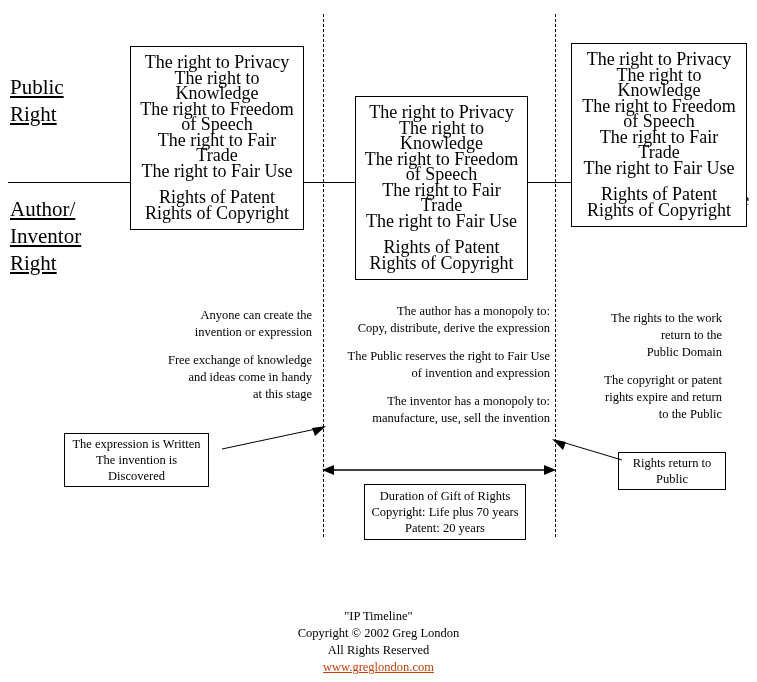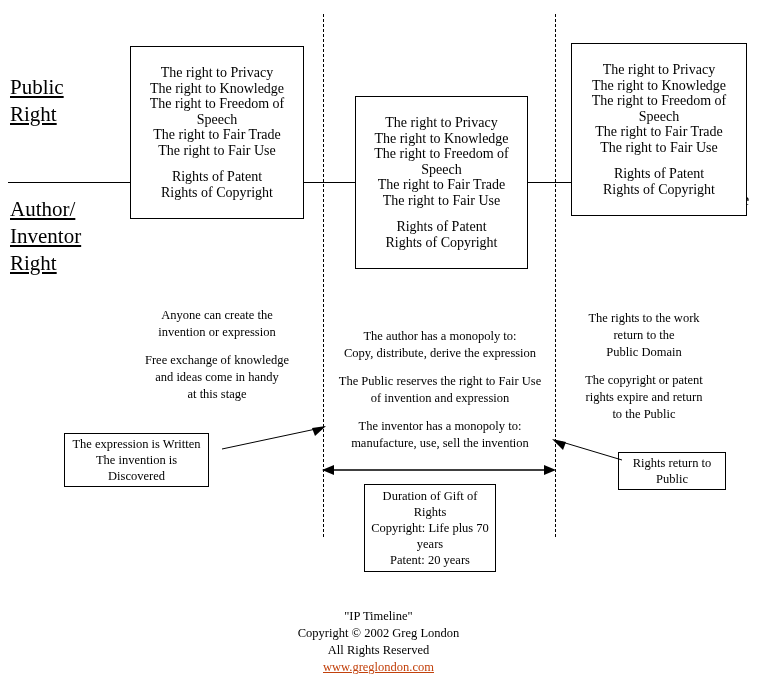--- a/index.html
+++ b/index.html
@@ -54,55 +54,55 @@
     text-decoration: underline;
   }
   #public-right-label { left: 10px; top: 74px; }
   #author-right-label { left: 10px; top: 196px; }
 
   .box {
     position: absolute;
     border: 1px solid #000000;
     background: #ffffff;
     text-align: center;
-    font-size: 14px;
+    font-size: 18px;
     line-height: 15.5px;
-    padding: 18px 8px;
+    padding: 8px 8px;
     box-sizing: border-box;
   }
   #box-left-rights  { left: 130px; top: 46px;  width: 174px; }
   #box-mid-rights   { left: 355px; top: 96px;  width: 173px; }
   #box-right-rights { left: 571px; top: 43px;  width: 176px; }
 
   .box .gap { display: block; height: 11px; }
 
   .free-text {
     position: absolute;
-    text-align: center;
+    text-align: right;
     font-size: 12.5px;
     line-height: 17px;
   }
   #text-stage1 { left: 122px; top: 307px; width: 190px; }
-  #text-stage2 { left: 330px; top: 303px; width: 220px; margin-top: 25px; }
+  #text-stage2 { left: 330px; top: 303px; width: 220px; }
   #text-stage3 { left: 566px; top: 310px; width: 156px; }
 
   .para + .para { margin-top: 11px; }
 
   #box-expression {
     left: 64px; top: 433px; width: 145px;
     font-size: 12.5px; line-height: 16px; text-align: center;
     padding: 2px 4px;
   }
   #box-return {
     left: 618px; top: 452px; width: 108px;
     font-size: 12.5px; line-height: 16px; text-align: center;
     padding: 2px 4px;
   }
   #box-duration {
-    left: 364px; top: 484px; width: 132px;
+    left: 364px; top: 484px; width: 162px;
     font-size: 12.5px; line-height: 16px; text-align: center;
     padding: 3px 4px;
   }
 
   
   .conn {
     position: absolute;
   }
   #conn-left  { left: 222px; top: 425px; width: 104px; height: 26px; }
   #conn-right { left: 552px; top: 438px; width: 70px;  height: 24px; }

